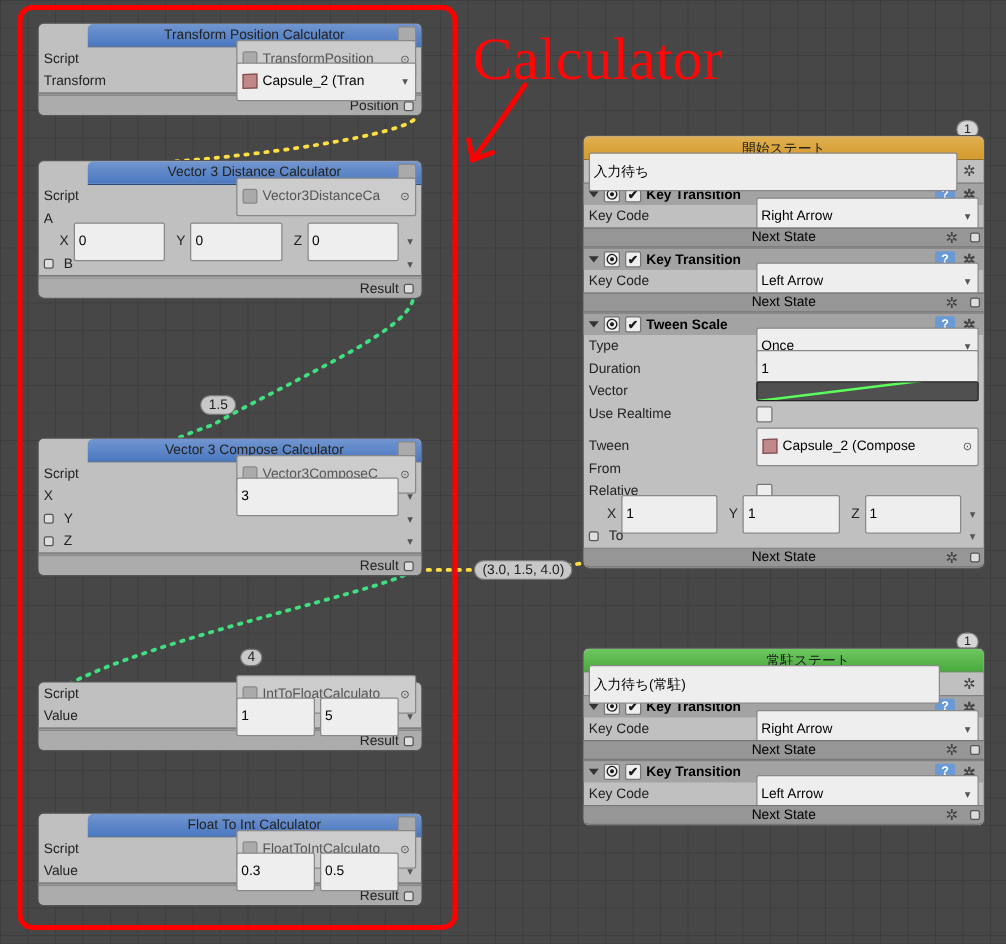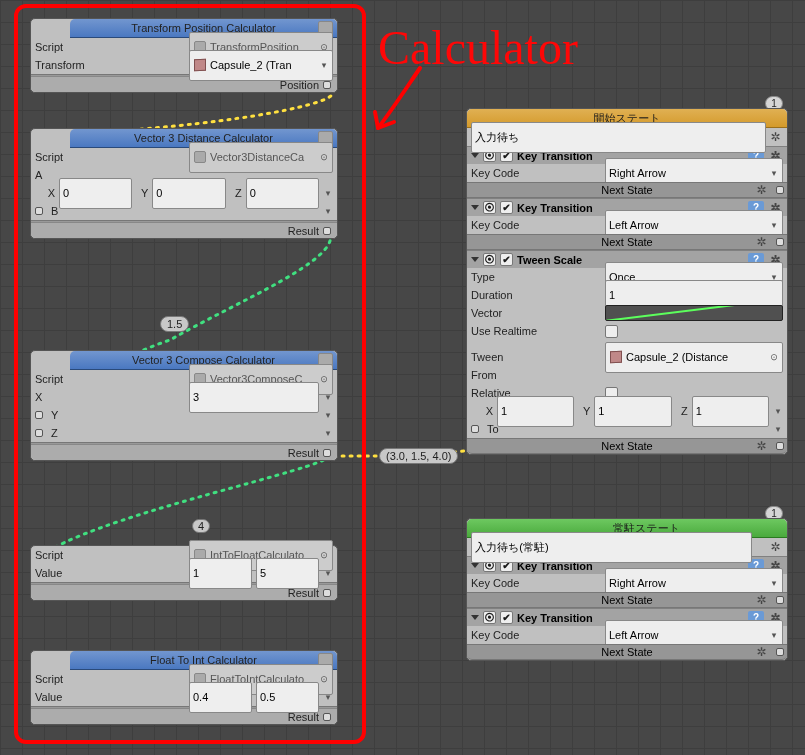--- a/index.html
+++ b/index.html
@@ -234,21 +234,21 @@
           <span class="field-pre">
             <span class="hdr-icon" style="position:static;width:12px;height:12px"></span>
           </span>
           <span>FloatToIntCalculato</span>
           <span class="drop-arrow">⊙</span>
         </div>
     </div>
     <div class="row">
       <span class="lbl" style="width:150px">Value</span>
       <div class="field" style="flex:1">
-          <span>0.4</span>
+          <span>0.3</span>
         </div>
       <div class="field" style="flex:1">
           <span>0.5</span>
         </div>
       <span class="drop-arrow">▾</span>
     </div>
     <div class="splitter"></div>
     <div class="footer-row">
       <span class="lbl">Result</span>
         <span class="port-out"></span>
@@ -343,21 +343,21 @@
       <span class="lbl" style="width:130px">Use Realtime</span>
       <span class="chk"></span>
     </div>
     <div style="height:8px"></div>
     <div class="row">
       <span class="lbl" style="width:130px">Tween</span>
       <div class="field">
           <span class="field-pre">
             <span class="cube-ico"></span>
           </span>
-          <span>Capsule_2 (Distance</span>
+          <span>Capsule_2 (Compose</span>
           <span class="drop-arrow">⊙</span>
         </div>
     </div>
     <div class="row">
       <span class="lbl">From</span>
     </div>
     <div class="row">
       <span class="lbl" style="width:130px">Relative</span>
       <span class="chk"></span>
     </div>

